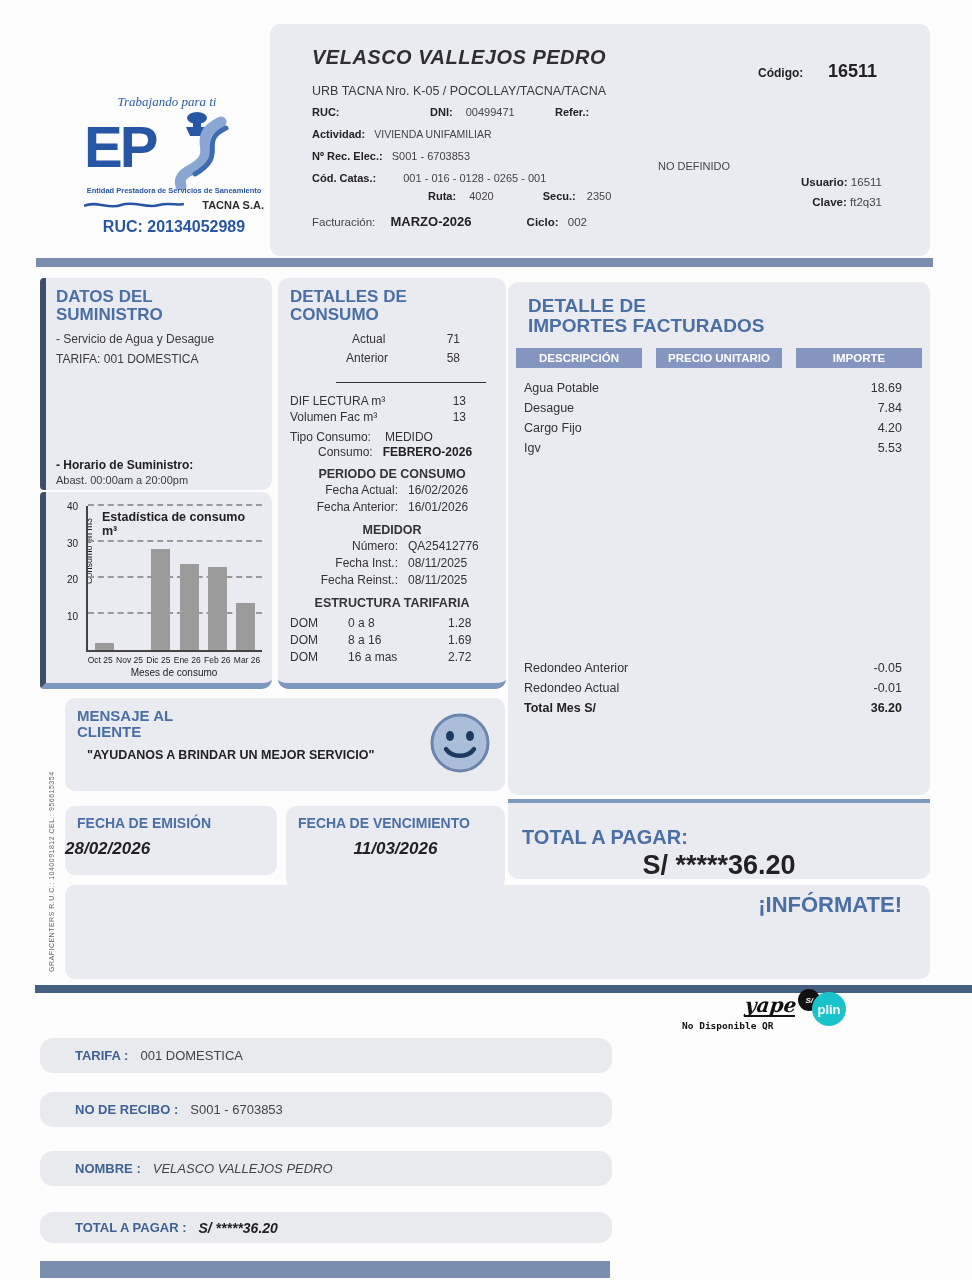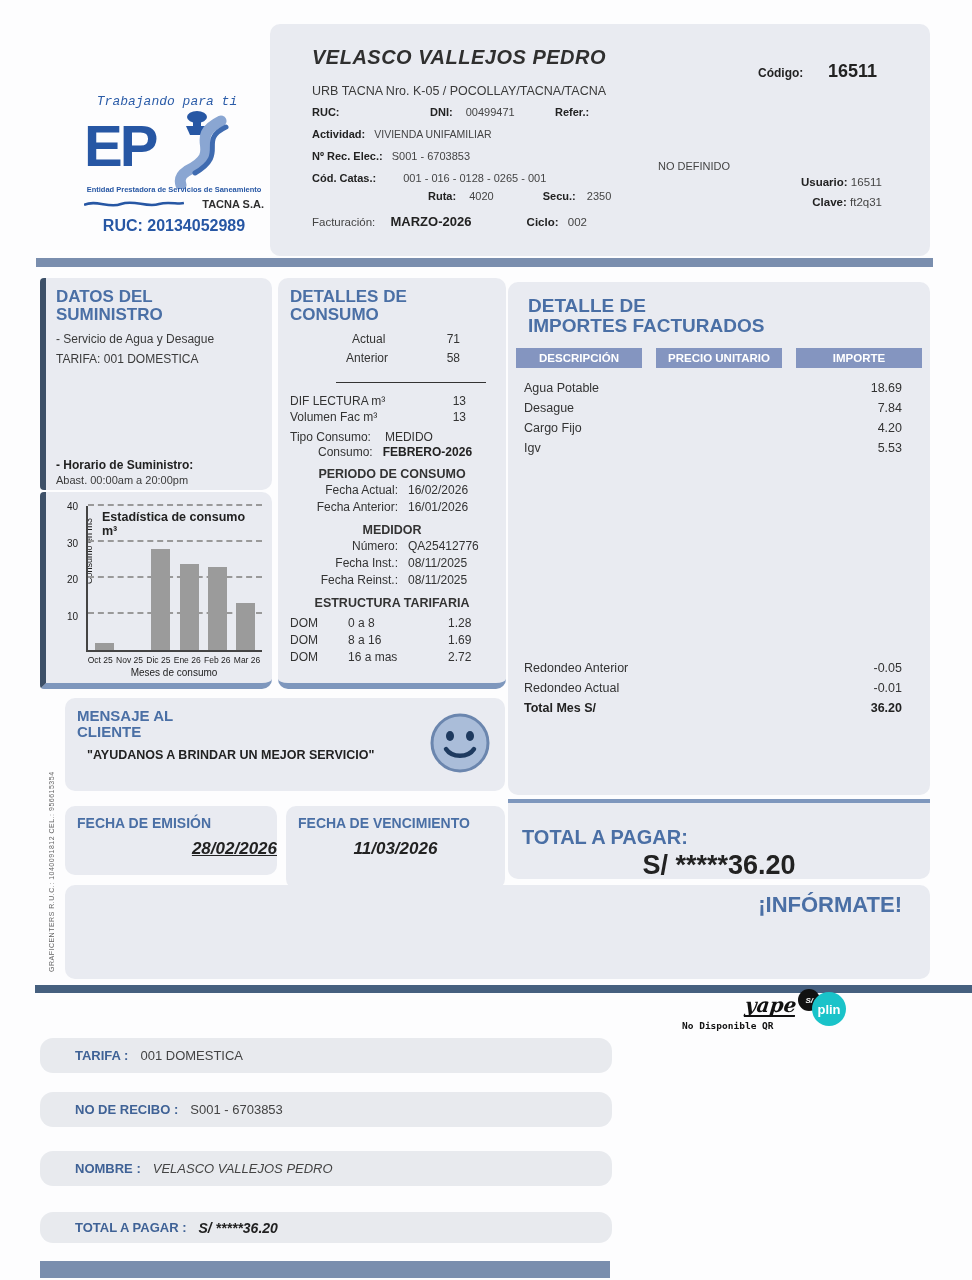--- a/index.html
+++ b/index.html
@@ -9,21 +9,21 @@
   .panel{position:absolute;background:#e9ebf1;border-radius:10px;}
   .accent-left{border-left:6px solid #3d5068;border-top-left-radius:4px;border-bottom-left-radius:4px;}
   .accent-bottom{border-bottom:6px solid #7e97bd;}
   .sec-title{color:#4a6fa5;font-weight:bold;line-height:1.05;}
   .lbl{font-weight:bold;color:#222;}
   .val{color:#444;}
   
   .hdr-name{font-size:20px;font-weight:bold;font-style:italic;color:#2f2f2f;letter-spacing:.5px;}
   
   .logo{position:absolute;left:84px;top:94px;width:180px;}
-  .logo-tagline{font-family:Liberation Mono, monospace;font-style:italic;color:#2b5ca8;font-size:13px;text-align:center;margin-left:-14px;}
+  .logo-tagline{font-family:Liberation Serif, serif;font-style:italic;color:#2b5ca8;font-size:13px;text-align:center;margin-left:-14px;}
   .logo-row{display:flex;align-items:flex-start;height:80px;}
   .logo-ep{font-size:58px;font-weight:bold;color:#2757a4;letter-spacing:-3px;line-height:74px;}
   .logo-sub{font-size:7.5px;font-weight:bold;color:#2757a4;text-align:center;margin-top:-4px;}
   .logo-tacna-row{display:flex;align-items:center;margin-top:1px;}
   .logo-tacna{font-size:11px;font-weight:bold;color:#2f2f2f;margin-left:auto;}
   .logo-ruc{font-size:16px;font-weight:bold;color:#2757a4;text-align:center;margin-top:4px;}
   
   .chart-area{position:relative;height:146px;margin:14px 10px 0 40px;}
   .plot{position:absolute;inset:0;border-left:2px solid #444;border-bottom:2px solid #444;}
   .gridline{position:absolute;left:0;right:0;border-top:2px dashed #999;}
@@ -321,21 +321,21 @@
     </div>
   </div>
 
   <div class="panel" style="left:508px;top:799px;width:422px;height:76px;border-top:4px solid #7e97bd;border-top-left-radius:0;border-top-right-radius:0;">
     <div class="sec-title" style="font-size:20px;padding:24px 0 0 14px;">TOTAL A PAGAR:</div>
     <div style="text-align:center;font-size:27px;font-weight:bold;color:#222;margin-top:2px;">S/ *****36.20</div>
   </div>
 
   <div class="panel" style="left:65px;top:806px;width:212px;height:69px;">
     <div class="sec-title" style="font-size:14px;padding:10px 0 0 12px;">FECHA DE EMISIÓN</div>
-    <div style="text-align:right;font-size:17px;font-weight:bold;font-style:italic;color:#222;margin-top:8px;text-decoration:underline;">28/02/2026</div>
+    <div style="text-align:left;font-size:17px;font-weight:bold;font-style:italic;color:#222;margin-top:8px;">28/02/2026</div>
   </div>
   <div class="panel" style="left:286px;top:806px;width:219px;height:83px;">
     <div class="sec-title" style="font-size:14px;padding:10px 0 0 12px;">FECHA DE VENCIMIENTO</div>
     <div style="text-align:center;font-size:17px;font-weight:bold;font-style:italic;color:#222;margin-top:8px;">11/03/2026</div>
   </div>
 
   <div class="panel" style="left:65px;top:885px;width:865px;height:94px;">
     <div class="sec-title" style="font-size:22px;text-align:right;padding:8px 28px 0 0;">¡INFÓRMATE!</div>
   </div>
 

